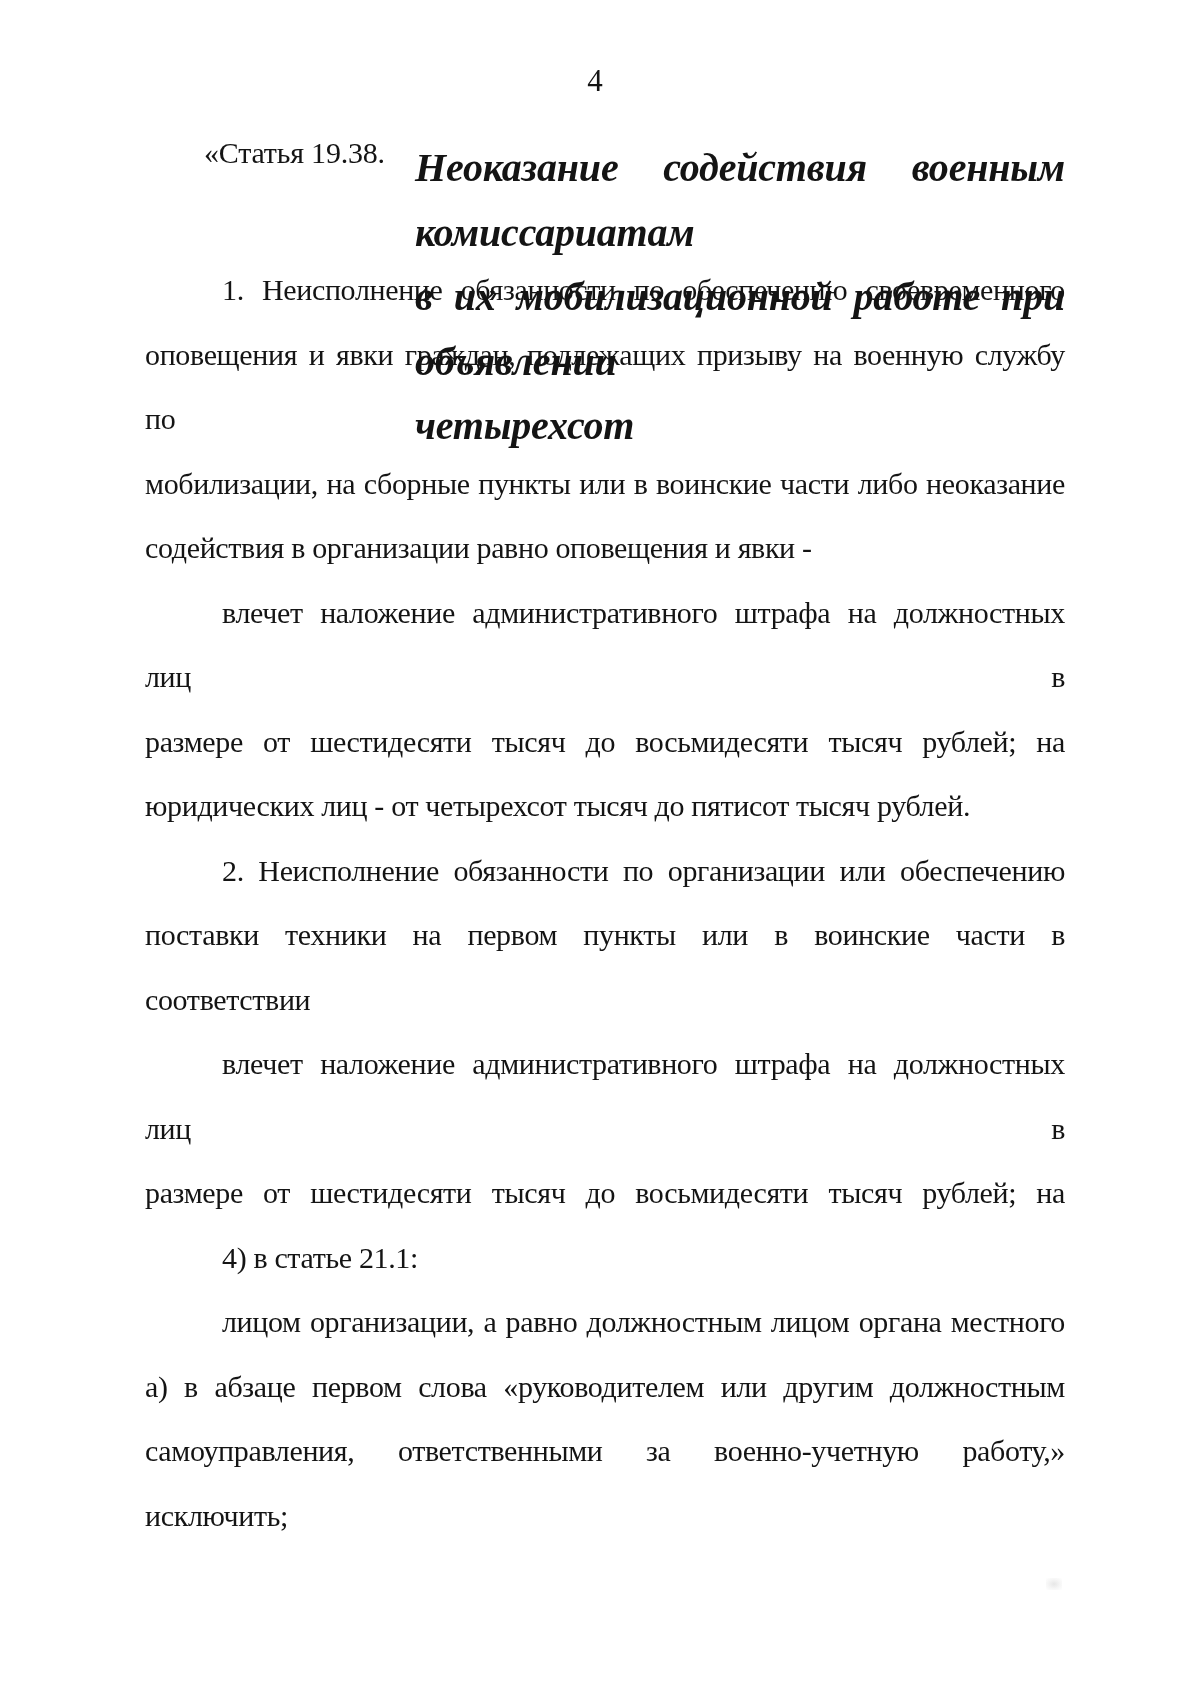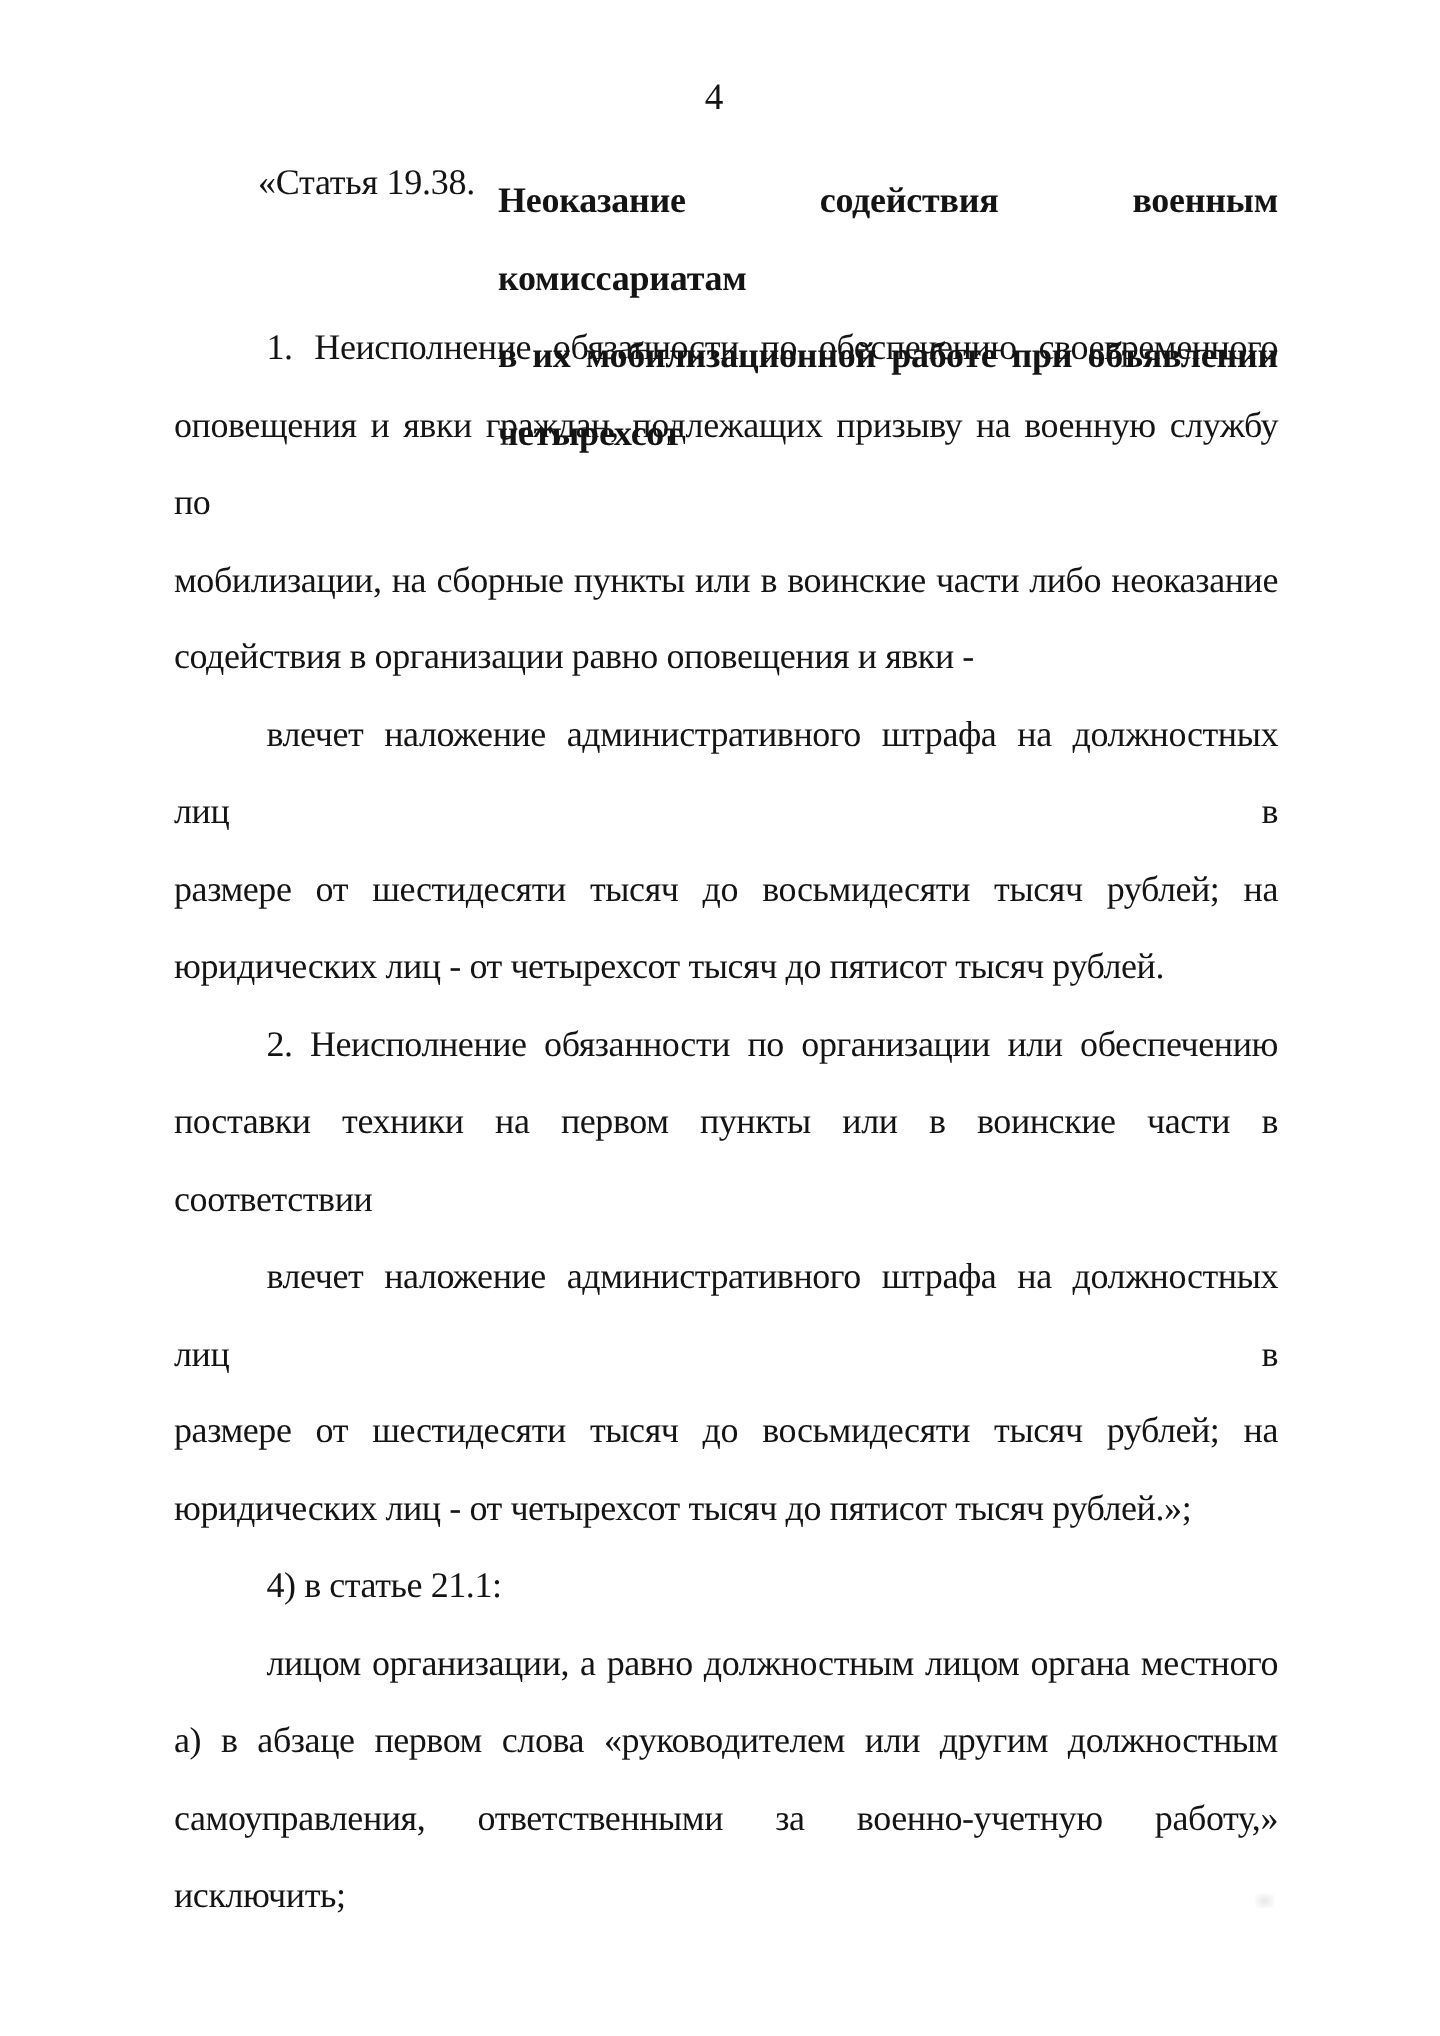--- a/index.html
+++ b/index.html
@@ -19,32 +19,33 @@
     text-align: center;
     font-size: 31px;
     line-height: 36px;
   }
   .heading {
     position: absolute;
     left: 145px; right: 135px; top: 136px;
   }
   .heading-label {
     position: absolute;
-    left: 70px; top: 0;
+    left: 59px; top: 0;
     font-size: 30px;
     line-height: 33px;
     letter-spacing: -0.2px;
     white-space: nowrap;
   }
   .heading-title {
     margin-left: 270px;
     font-weight: 700;
-    font-size: 30px;
+    font-size: 40px;
     line-height: 33px;
     letter-spacing: -0.2px;
+    font-style: italic;
   }
   .body-text {
     position: absolute;
     left: 145px; right: 135px; top: 258px;
     font-size: 30px;
     letter-spacing: -0.35px;
   }
   .line {
     line-height: 64.5px;
     text-align: justify;
@@ -87,21 +88,20 @@
         <div class="line justified">размере от шестидесяти  тысяч до восьмидесяти тысяч рублей; на</div>
         <div class="line">юридических лиц - от четырехсот  тысяч до пятисот тысяч рублей.</div>
       </div>
       <div class="paragraph">
         <div class="line justified">2. Неисполнение обязанности  по организации или  обеспечению</div>
         <div class="line justified">поставки техники на первом пункты или в воинские части в соответствии</div>
       </div>
       <div class="paragraph">
         <div class="line justified">влечет наложение административного штрафа на должностных лиц в</div>
         <div class="line justified">размере от шестидесяти  тысяч до восьмидесяти тысяч рублей; на</div>
-        <div class="line">юридических лиц - от четырехсот тысяч до пятисот тысяч рублей.»;</div>
       </div>
       <div class="paragraph">
         <div class="line">4)  в  статье 21.1:</div>
       </div>
       <div class="paragraph">
         <div class="line justified">лицом организации, а равно должностным лицом органа местного</div>
         <div class="line justified">а) в абзаце первом слова «руководителем или другим должностным</div>
         <div class="line justified">самоуправления, ответственными за военно-учетную работу,» исключить;</div>
       </div>
     </div>

